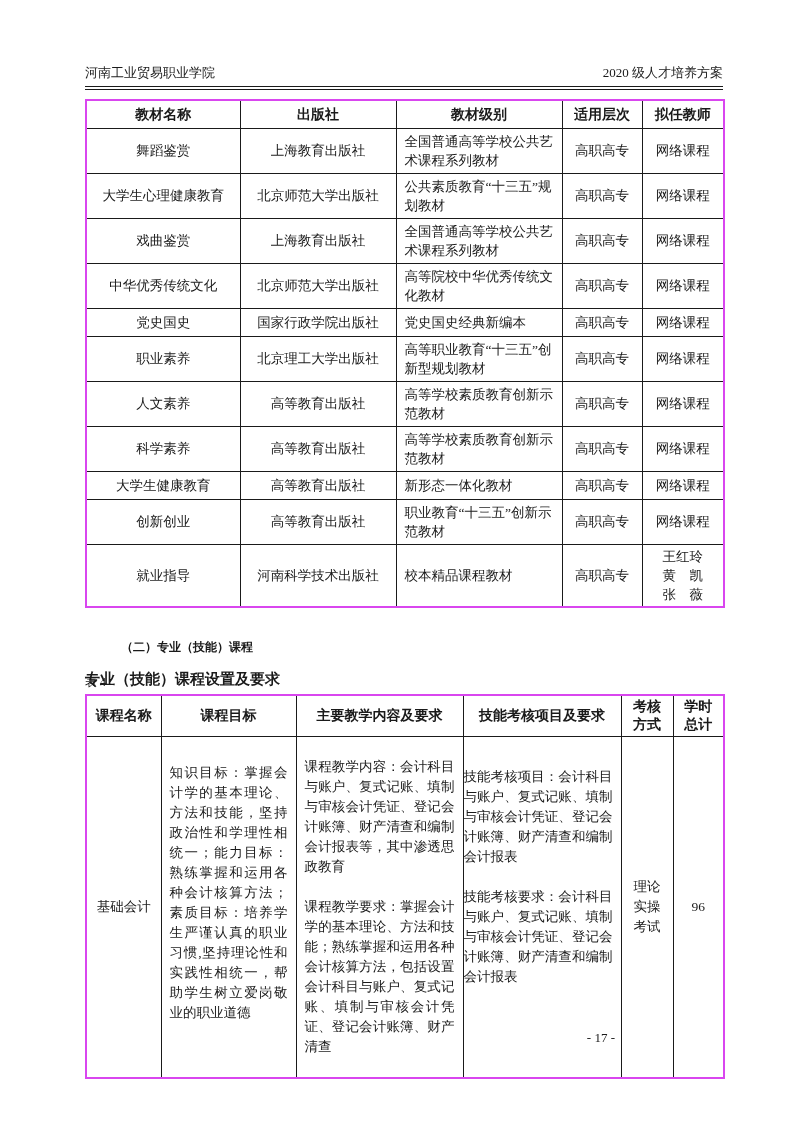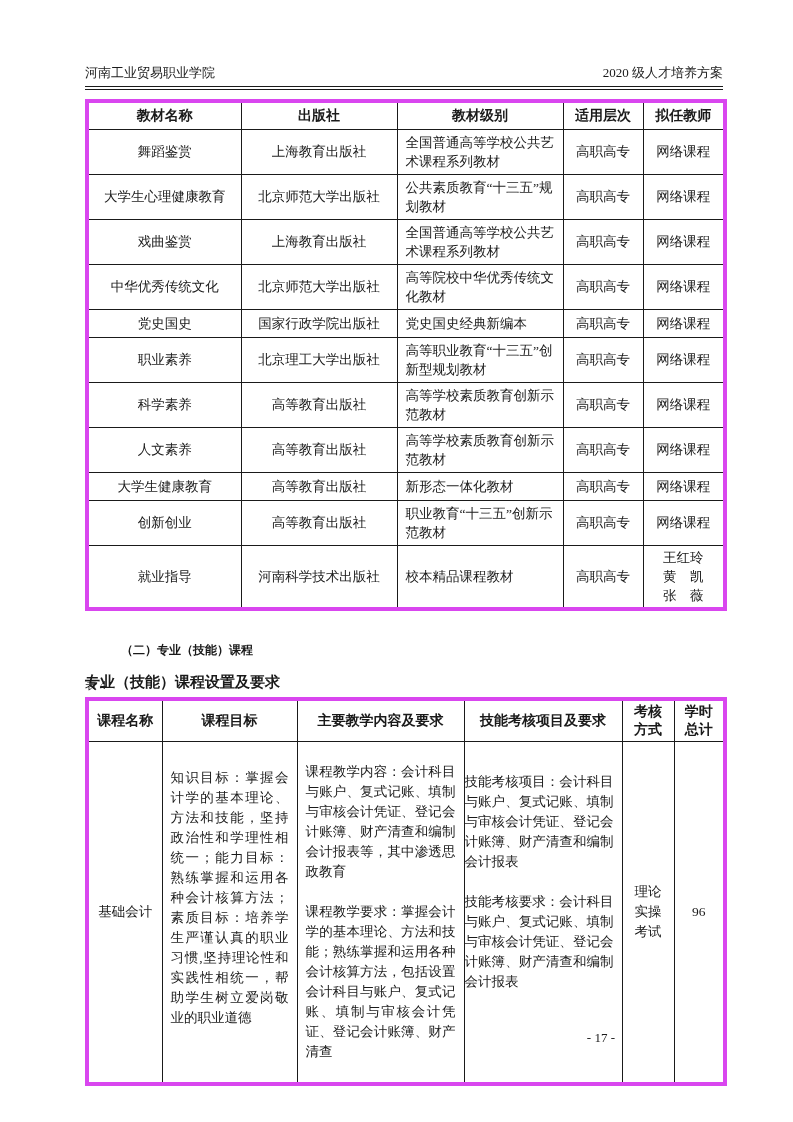--- a/index.html
+++ b/index.html
@@ -22,21 +22,21 @@
     justify-content: space-between;
     font-size: 13px;
     padding-bottom: 4px;
     border-bottom: 4px double #1a1a1a;
   }
   
   table {
     border-collapse: collapse;
     table-layout: fixed;
     width: 638px;
-    border: 4px solid #d946ef;
+    border: 2px solid #d946ef;
   }
   th, td {
     border: 1px solid #1a1a1a;
     font-size: 13.5px;
     line-height: 19px;
     vertical-align: middle;
     text-align: center;
     padding: 2px 6px;
     overflow: hidden;
   }
@@ -163,28 +163,28 @@
       <td>网络课程</td>
     </tr>
     <tr class="r2">
       <td>职业素养</td>
       <td>北京理工大学出版社</td>
       <td class="c-level">高等职业教育“十三五”创新型规划教材</td>
       <td>高职高专</td>
       <td>网络课程</td>
     </tr>
     <tr class="r2">
+      <td>人文素养</td>
+      <td>高等教育出版社</td>
+      <td class="c-level">高等学校素质教育创新示范教材</td>
+      <td>高职高专</td>
+      <td>网络课程</td>
+    </tr>
+    <tr class="r2">
       <td>科学素养</td>
-      <td>高等教育出版社</td>
-      <td class="c-level">高等学校素质教育创新示范教材</td>
-      <td>高职高专</td>
-      <td>网络课程</td>
-    </tr>
-    <tr class="r2">
-      <td>人文素养</td>
       <td>高等教育出版社</td>
       <td class="c-level">高等学校素质教育创新示范教材</td>
       <td>高职高专</td>
       <td>网络课程</td>
     </tr>
     <tr class="r1">
       <td>大学生健康教育</td>
       <td>高等教育出版社</td>
       <td class="c-level">新形态一体化教材</td>
       <td>高职高专</td>

